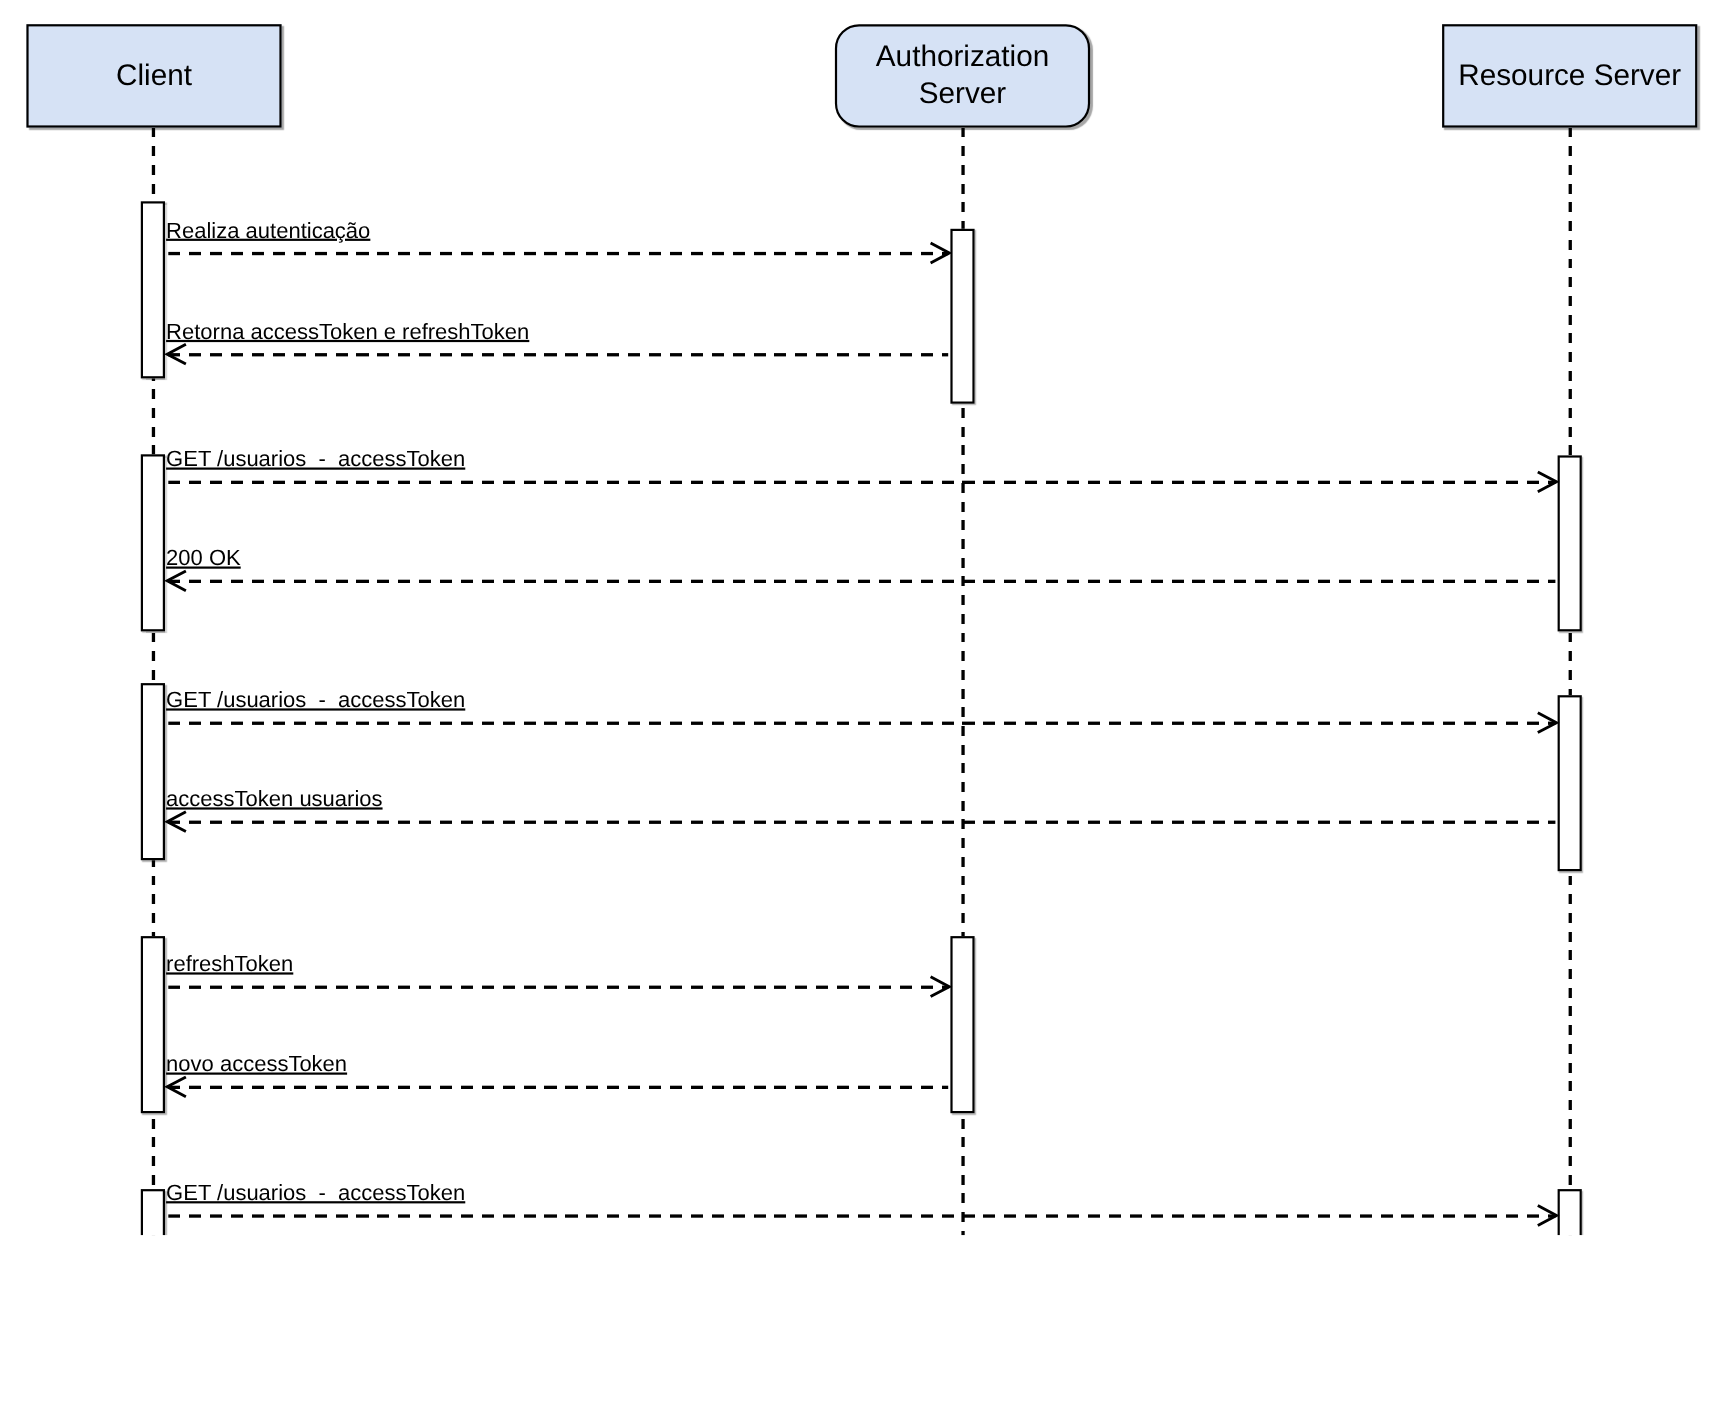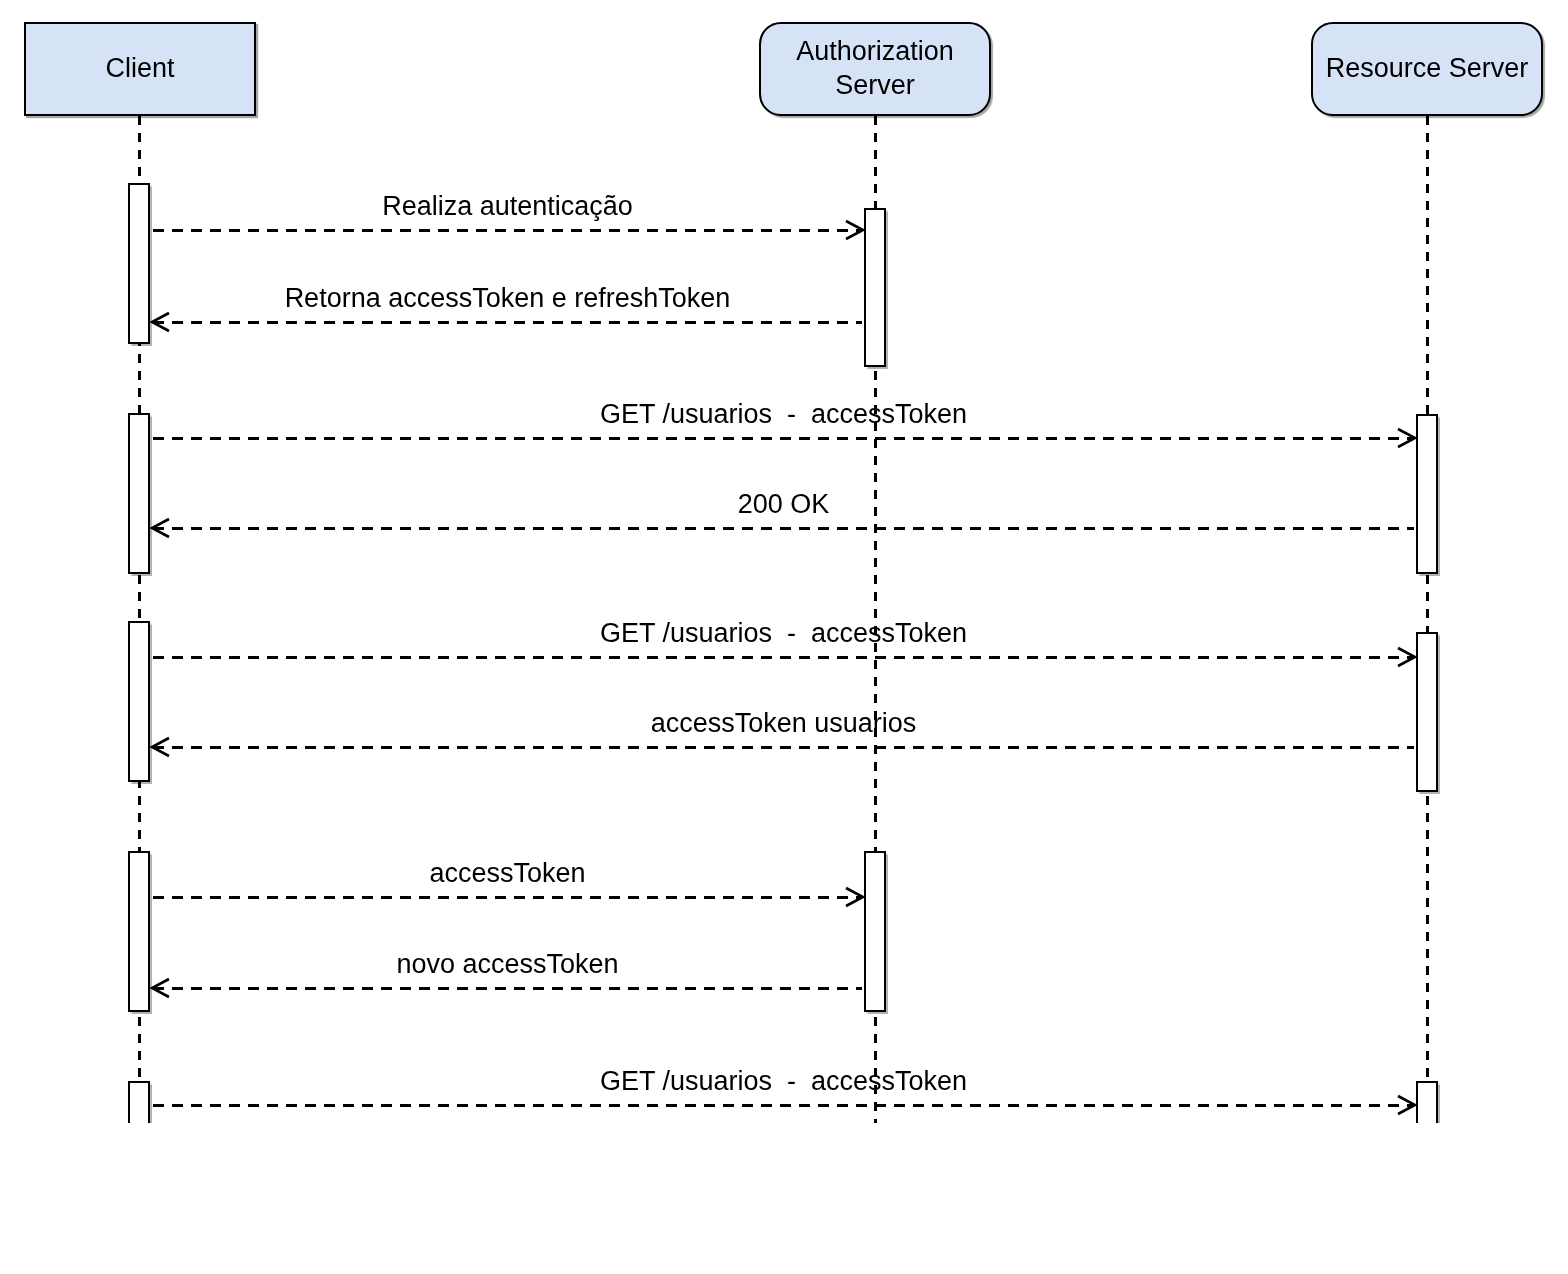--- a/index.html
+++ b/index.html
@@ -25,21 +25,21 @@
     display: flex;
     align-items: center;
     justify-content: center;
     text-align: center;
     font-size: 27px;
     line-height: 1.25;
     z-index: 2;
   }
   .actor.client   { left: 24px; }
   .actor.auth     { left: 759px; border-radius: 22px; }
-  .actor.resource { left: 1311px; border-radius: 22px; }
+  .actor.resource { left: 1311px; }
   
   .lifeline {
     position: absolute;
     top: 116px;
     height: 1158px;
     width: 3px;
     background: repeating-linear-gradient(180deg, var(--line, #000) 0 9px, transparent 9px 17px);
     z-index: 1;
   }
   .lifeline.client   { left: 138px; }
@@ -66,23 +66,24 @@
     left: 2px;
     right: 2px;
     height: 2.5px;
     background: repeating-linear-gradient(90deg, var(--line, #000) 0 11px, transparent 11px 19px);
   }
   .msg-label {
     position: absolute;
     bottom: 8px;
     left: 0;
     right: 0;
-    text-align: center;
-    font-size: 27px;
+    text-align: left;
+    font-size: 20px;
     white-space: pre;
+    text-decoration: underline;
   }
   .head { position: absolute; top: -12px; }
   .head polyline { fill: none; stroke: var(--line, #000); stroke-width: 2.6; }
   .head.right { right: -2px; }
   .head.left  { left: -2px; }
 </style>
 </head>
 <body>
 
 <div class="diagram">
@@ -154,21 +155,21 @@
 
   <div class="msg" style="left:151px; top:747px; width:1265px;">
     <div class="msg-label">accessToken usuarios</div>
     <div class="msg-line"></div>
     <svg class="head left" width="24" height="24" viewBox="0 0 24 24">
         <polyline points="20,3 3,12 20,21"></polyline>
       </svg>
   </div>
 
   <div class="msg" style="left:151px; top:897px; width:713px;">
-    <div class="msg-label">accessToken</div>
+    <div class="msg-label">refreshToken</div>
     <div class="msg-line"></div>
     <svg class="head right" width="24" height="24" viewBox="0 0 24 24">
         <polyline points="4,3 21,12 4,21"></polyline>
       </svg>
   </div>
 
   <div class="msg" style="left:151px; top:988px; width:713px;">
     <div class="msg-label">novo accessToken</div>
     <div class="msg-line"></div>
     <svg class="head left" width="24" height="24" viewBox="0 0 24 24">

